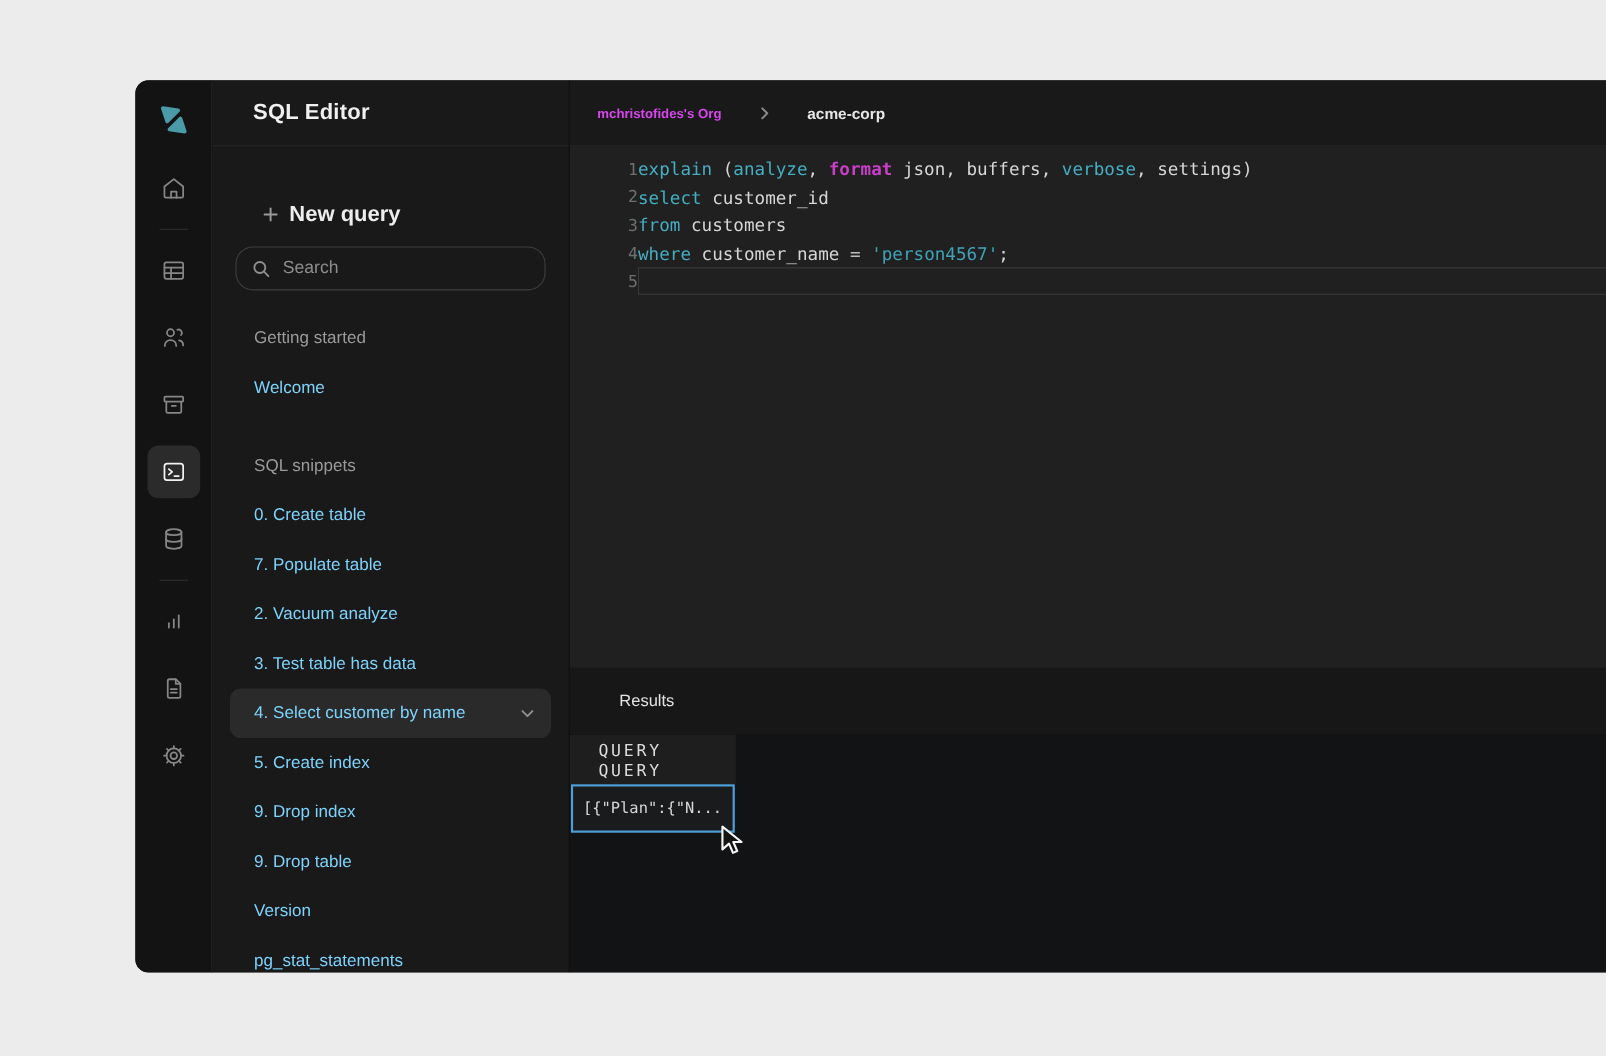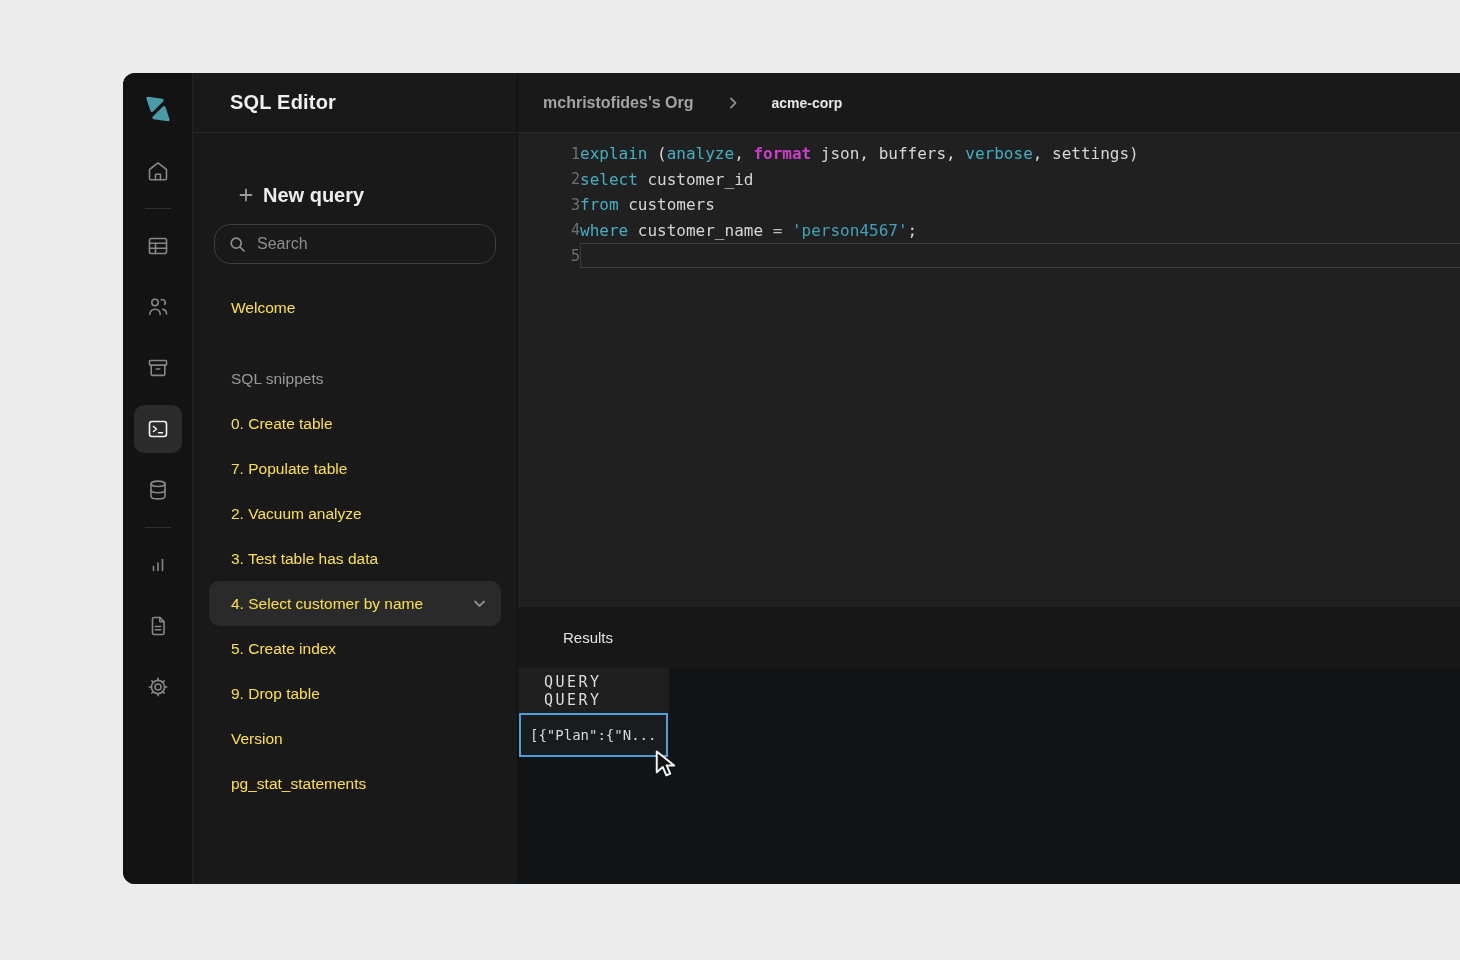--- a/index.html
+++ b/index.html
@@ -33,30 +33,30 @@
   .new-query { margin:50px 0 0 29px; height:24px; display:flex; align-items:center; cursor:pointer; }
   .new-query svg { stroke:#9a9a9a; stroke-width:1.8; stroke-linecap:round; margin-right:9px; }
   .new-query span { font-size:20px; font-weight:600; color:#ededed; }
   .searchbox {
     margin:17px 5px 0; height:40px; border:1px solid #3e3e3e; border-radius:16px;
     display:flex; align-items:center; padding-left:14px; cursor:text;
   }
   .searchbox svg { stroke:#8f8f8f; fill:none; stroke-width:1.7; stroke-linecap:round; }
   .searchbox .ph { margin-left:11px; font-size:16px; color:#8d8d8d; }
   .qlist { margin-top:21px; }
-  .qrow { height:45px; display:flex; align-items:center; padding-left:22px; font-size:15.5px; color:#fde047; cursor:pointer; border-radius:10px; }
+  .qrow { height:45px; display:flex; align-items:center; padding-left:22px; font-size:15.5px; color:#7dd3fc; cursor:pointer; border-radius:10px; }
   .qrow.hdr { color:#9a9a9a; cursor:default; }
   .qrow.gap { margin-top:26px; }
   .qrow.sel { background:#2a2a2a; justify-content:space-between; padding-right:14px; }
   .qrow.sel svg { stroke:#8f8f8f; fill:none; stroke-width:1.8; stroke-linecap:round; stroke-linejoin:round; }
 
   
   .main { flex:1; display:flex; flex-direction:column; min-width:0; }
   .main-header { height:60px; flex:0 0 60px; background:#191919; border-bottom:1px solid #272727; display:flex; align-items:center; padding-left:25px; }
-  .crumb-org { font-size:16px; font-weight:600; color:#a3a3a3; cursor:pointer; }
+  .crumb-org { font-size:12px; font-weight:600; color:#d946ef; cursor:pointer; }
   .crumb-sep { margin:0 32px; display:flex; }
   .crumb-sep svg { stroke:#8a8a8a; fill:none; stroke-width:1.8; stroke-linecap:round; stroke-linejoin:round; }
   .crumb-proj { font-size:14px; font-weight:600; color:#e6e6e6; cursor:pointer; }
 
   .editor { height:474px; flex:0 0 474px; background:#202020; padding-top:8px; position:relative;
             font-family:"DejaVu Sans Mono", monospace; font-size:16px; }
   .code-line { height:25.5px; display:flex; align-items:center; }
   .gutter { width:62px; flex:0 0 62px; text-align:right; font-size:15px; color:#6d7072; user-select:none; }
   .code-body { flex:1; height:25px; display:flex; align-items:center; white-space:pre; }
   .code-line.active .code-body { border:1px solid #3a3a3a; }
@@ -175,20 +175,21 @@
         <span>New query</span>
       </div>
       <div class="searchbox">
         <svg width="17" height="17" viewBox="0 0 17 17">
             <circle cx="7.2" cy="7.2" r="5"></circle>
             <path d="M11 11 L15 15"></path>
           </svg>
         <span class="ph">Search</span>
       </div>
       <nav class="qlist" id="qlist">
+          <div class="qrow hdr">Getting started</div>
           <div class="qrow">
             <span>Welcome</span>
           </div>
           <div class="qrow hdr gap">SQL snippets</div>
           <div class="qrow">
             <span>0. Create table</span>
           </div>
           <div class="qrow">
             <span>7. Populate table</span>
           </div>
@@ -199,20 +200,23 @@
             <span>3. Test table has data</span>
           </div>
           <div class="qrow sel">
             <span>4. Select customer by name</span>
             <svg width="15" height="15" viewBox="0 0 15 15">
               <path d="M3 5.5 L7.5 10 L12 5.5"></path>
             </svg>
           </div>
           <div class="qrow">
             <span>5. Create index</span>
+          </div>
+          <div class="qrow">
+            <span>9. Drop index</span>
           </div>
           <div class="qrow">
             <span>9. Drop table</span>
           </div>
           <div class="qrow">
             <span>Version</span>
           </div>
           <div class="qrow">
             <span>pg_stat_statements</span>
           </div>

